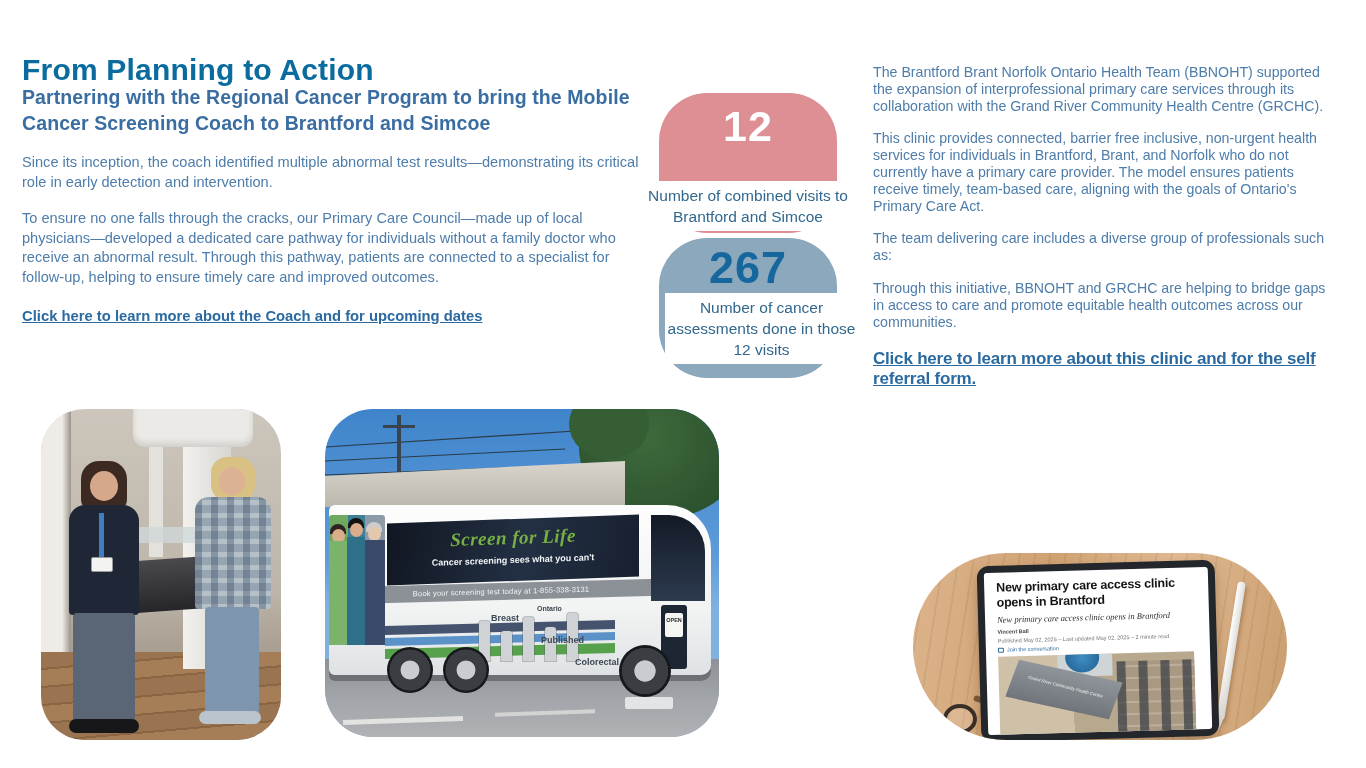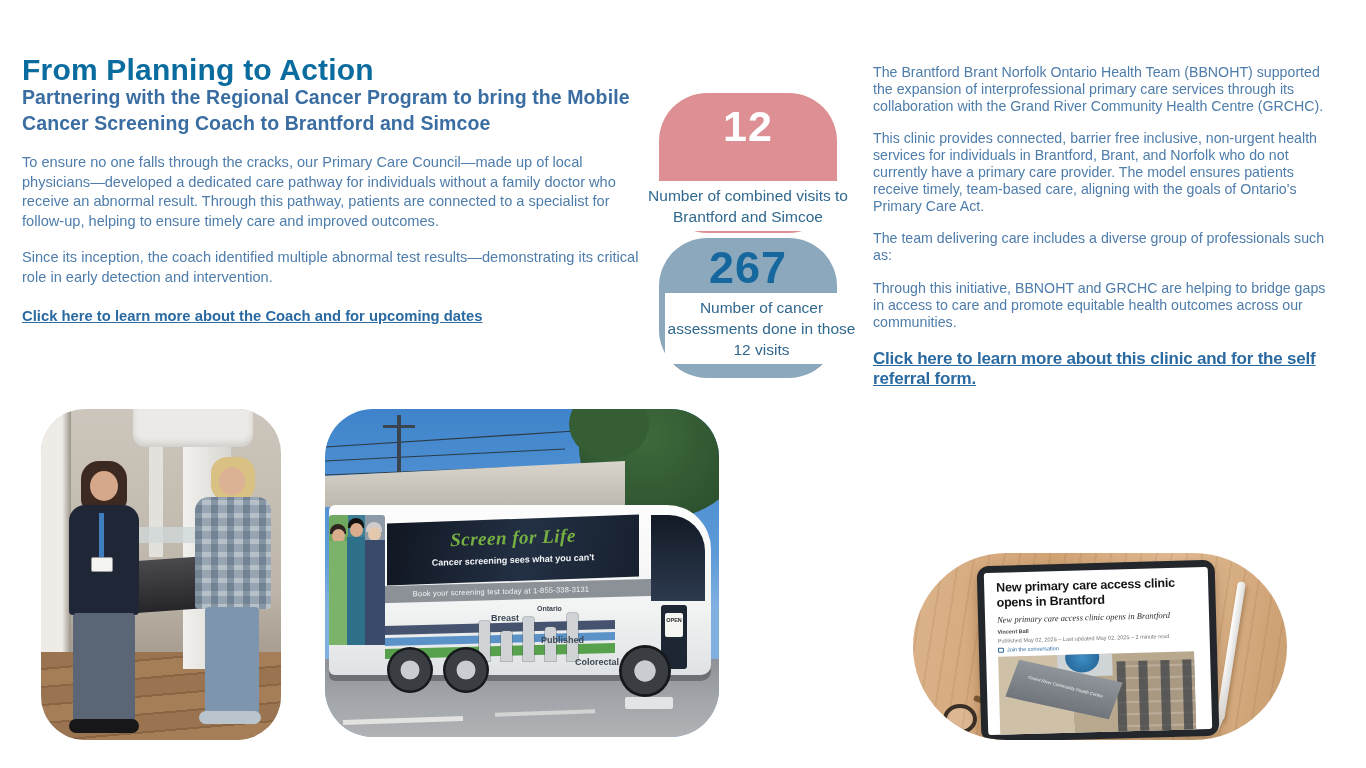--- a/index.html
+++ b/index.html
@@ -218,22 +218,22 @@
       repeating-linear-gradient(0deg, rgba(40,50,60,.0) 0 10px, rgba(255,255,255,.25) 10px 12px),
       #a69680; opacity:.85; }
 </style>
 </head>
 <body>
 
 <h1 class="page-title">From Planning to Action</h1>
 
 <section class="left-col">
   <h2>Partnering with the Regional Cancer Program to bring the Mobile Cancer Screening Coach to Brantford and Simcoe</h2>
+  <p>Since its inception, the coach  identified multiple abnormal test results—demonstrating its critical role in early detection and intervention.</p>
   <p>To ensure no one falls through the cracks, our Primary Care Council—made up of local physicians—developed a dedicated care pathway for individuals without a family doctor who receive an abnormal result. Through this pathway, patients are connected to a specialist for follow-up, helping to ensure timely care and improved outcomes.</p>
-  <p>Since its inception, the coach  identified multiple abnormal test results—demonstrating its critical role in early detection and intervention.</p>
   <a class="link">Click here to learn more about the Coach and for upcoming dates</a>
 </section>
 
 <figure class="photo-room">
   <div class="room-doorframe"></div>
   <div class="room-floor"></div>
   <div class="mammo-column"></div>
   <div class="mammo-head"></div>
   <div class="mammo-arm"></div>
   <div class="mammo-tray"></div>

